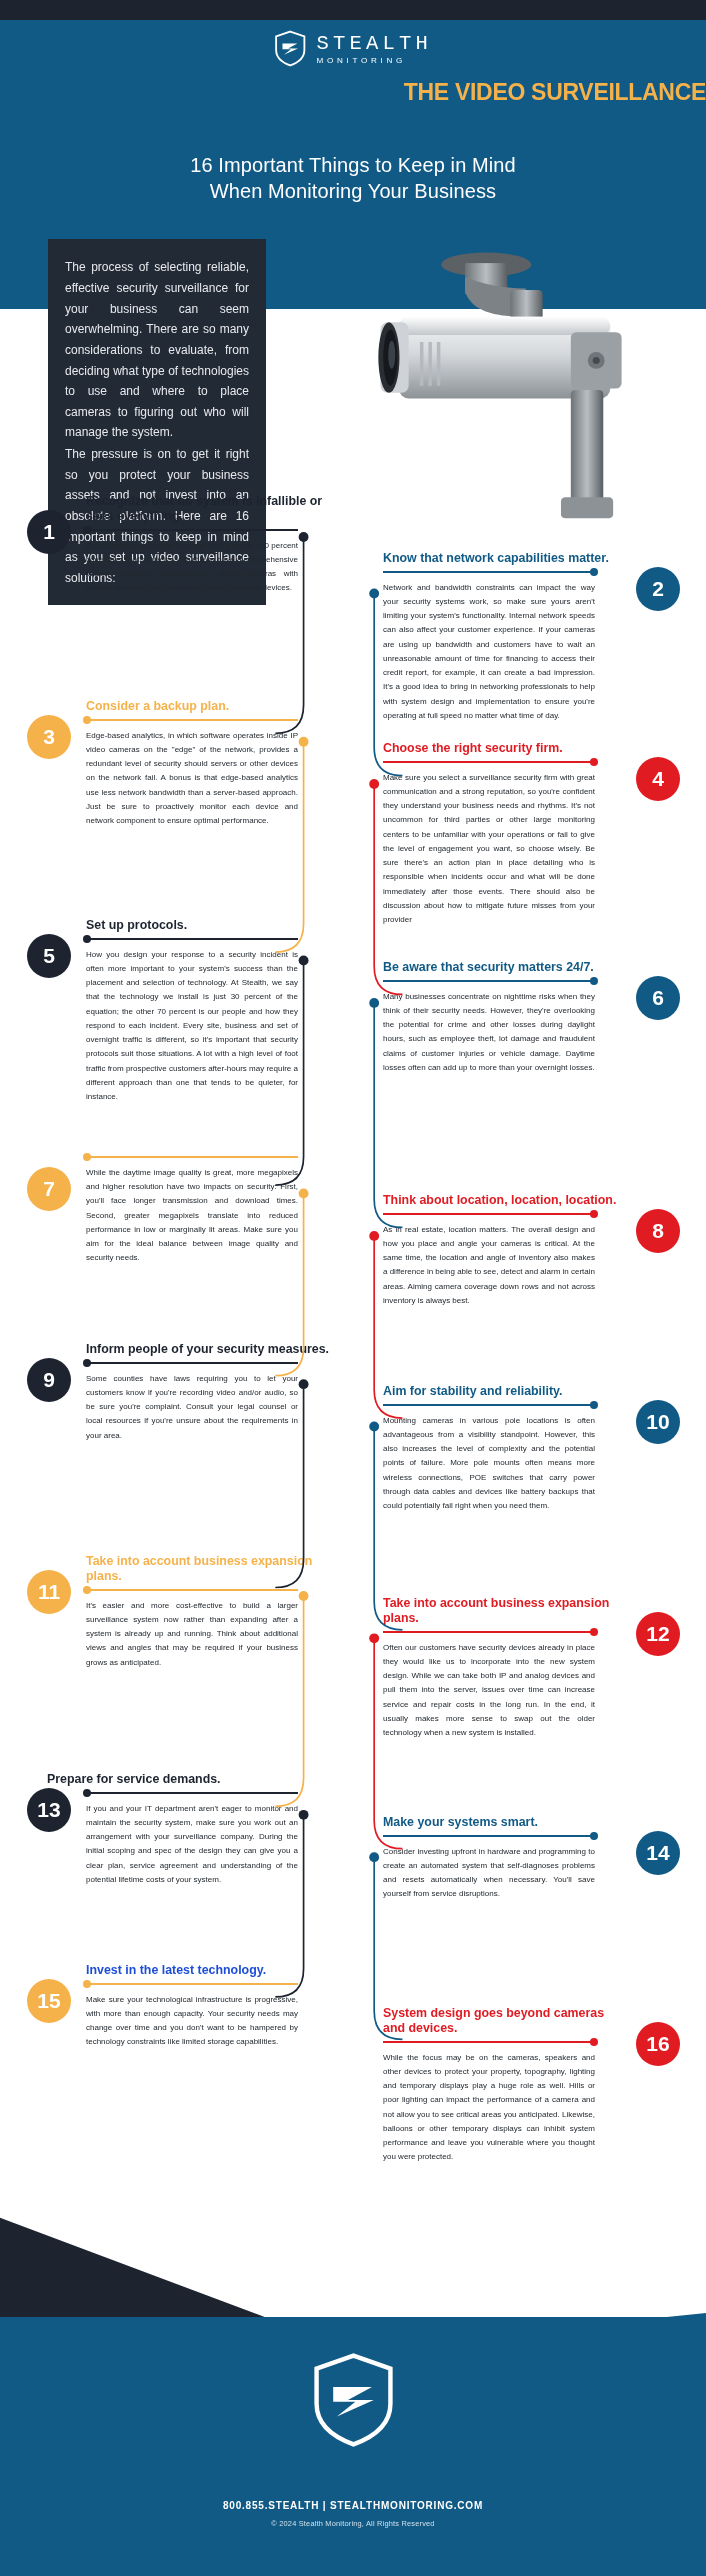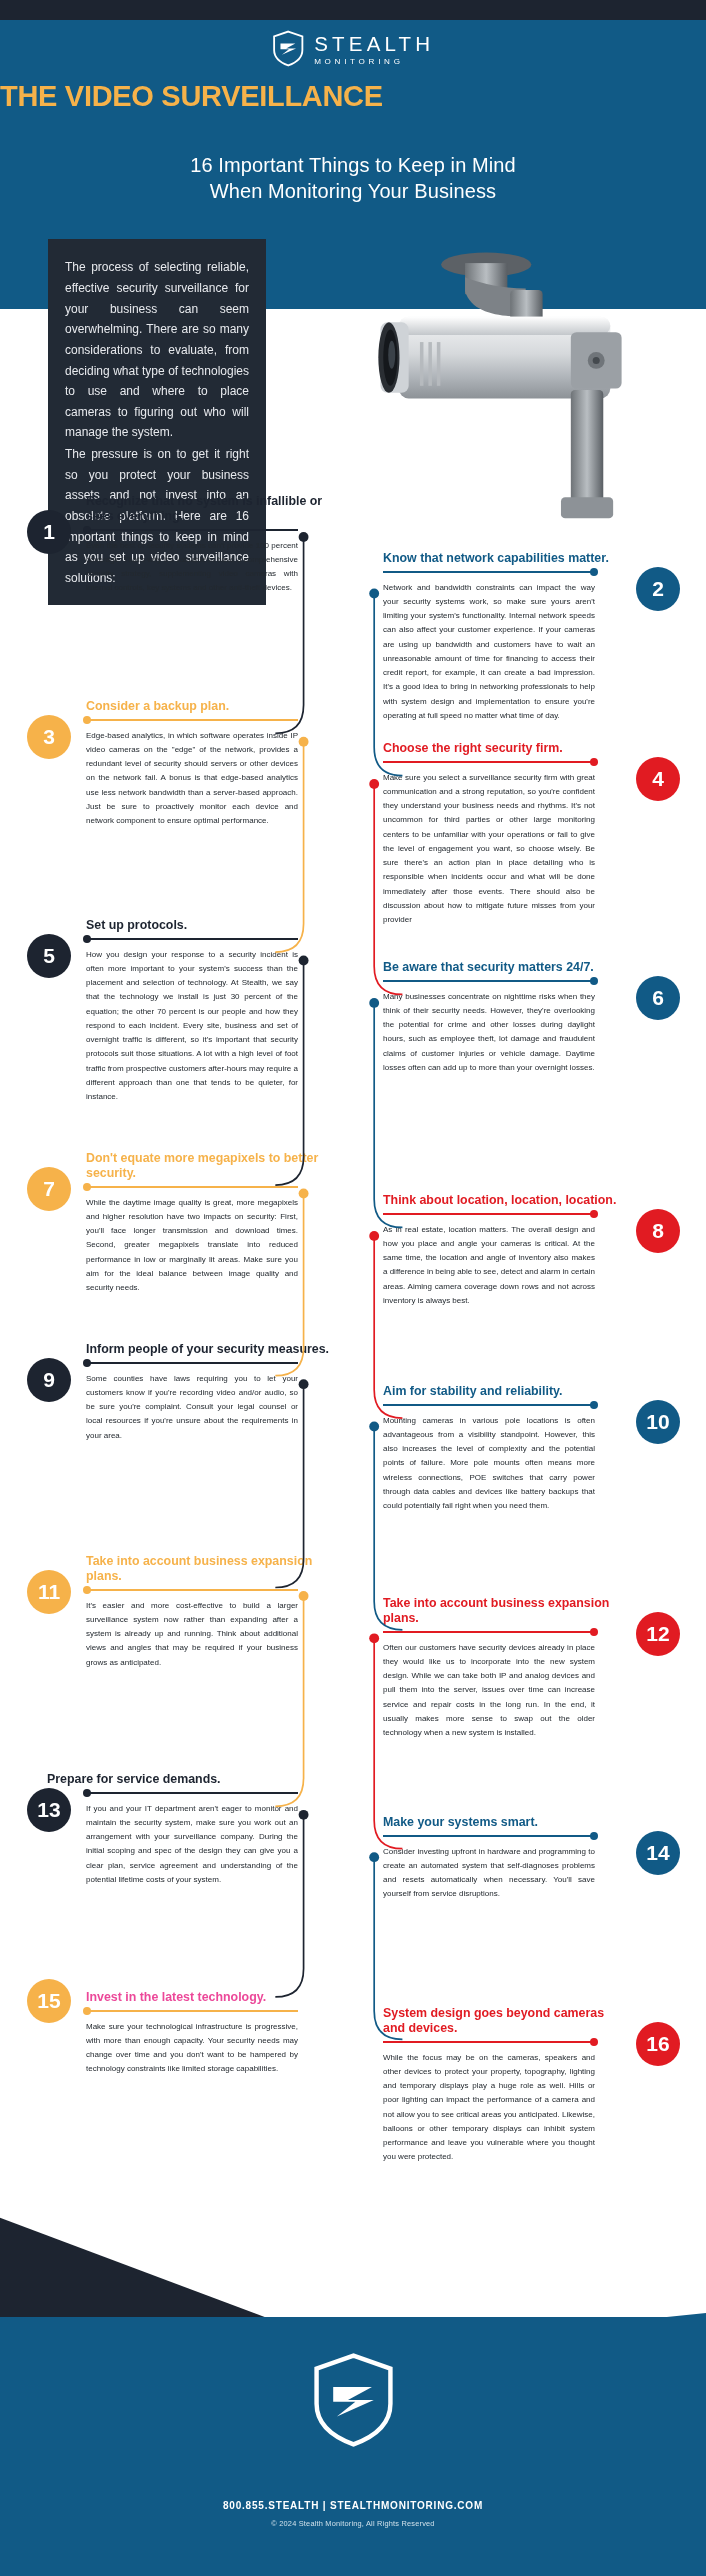--- a/index.html
+++ b/index.html
@@ -7,25 +7,25 @@
   body {
     width:706px; height:2576px; position:relative; overflow:hidden;
     font-family:"DejaVu Sans", sans-serif; color:#1d2430;
   }
   
   .topbar { position:absolute; top:0; left:0; width:706px; height:20px; background:#1d2430; }
   .headerband { position:absolute; top:20px; left:0; width:706px; height:216px; background:#115a86; }
   .logo-wrap { position:absolute; top:30px; left:0; width:706px; display:flex; justify-content:center; align-items:center; gap:10px; }
   .logo-shield { width:32.5px; height:37px; }
   .logo-text { display:flex; flex-direction:column; align-items:flex-start; }
-  .logo-main { color:#ffffff; font-size:20.5px; letter-spacing:4.2px; font-weight:400; font-family:Liberation Sans, sans-serif; }
+  .logo-main { color:#ffffff; font-size:20.5px; letter-spacing:4.2px; font-weight:400; font-family:Liberation Mono, monospace; }
   .logo-sub  { color:#ffffff; font-size:8.1px; letter-spacing:3.7px; margin-top:1px; font-family:"Liberation Sans", sans-serif; }
 
-  .title1 { position:absolute; top:80px; left:0; width:706px; text-align:left;
-            color:#f6b24a; font-size:29px; font-weight:bold; line-height:1.12;
+  .title1 { position:absolute; top:80px; left:0; width:706px; text-align:right;
+            color:#f6b24a; font-size:23px; font-weight:bold; line-height:1.12;
             letter-spacing:-0.3px; font-family:"Liberation Sans", sans-serif; }
   .title2 { position:absolute; top:153px; left:0; width:706px; text-align:center;
             color:#ffffff; font-size:20px; line-height:1.28; font-weight:300;
             letter-spacing:0.1px; font-family:"Liberation Sans", sans-serif; }
 
   
   .hero { position:absolute; top:236px; left:0; width:706px; height:304px; background:#ffffff; }
   .hero-blue { position:absolute; top:236px; left:0; width:706px; height:73px; background:#115a86; }
   .intro-box { position:absolute; top:239px; left:48px; width:218px; min-height:275px;
                background:#222a35; padding:18.4px 17px 17px 17px; }
@@ -199,21 +199,20 @@
     <div class="item right" style="top: 466px;">
       <div class="badge" style="background: rgb(17, 90, 134);">6</div>
       <div class="head" style="color: rgb(17, 90, 134);">Be aware that security matters 24/7.</div>
       <div class="rule" style="background: rgb(17, 90, 134);">
         <span style="position: absolute; top: -2.8px; width: 7.8px; height: 7.8px; border-radius: 50%; background: rgb(17, 90, 134); right: -2.8px;"></span>
       </div>
       <div class="body">Many businesses concentrate on nighttime risks when they think of their security needs. However, they're overlooking the potential for crime and other losses during daylight hours, such as employee theft, lot damage and fraudulent claims of customer injuries or vehicle damage. Daytime losses often can add up to more than your overnight losses.</div>
     </div>
     <div class="item left" style="top: 657px;">
       <div class="badge" style="background: rgb(246, 178, 74);">7</div>
-      <div class="head" style="color: rgb(246, 178, 74);">Don't equate more megapixels to better security.</div>
       <div class="rule" style="background: rgb(246, 178, 74);">
         <span style="position: absolute; top: -2.8px; width: 7.8px; height: 7.8px; border-radius: 50%; background: rgb(246, 178, 74); left: -2.8px;"></span>
       </div>
       <div class="body">While the daytime image quality is great, more megapixels and higher resolution have two impacts on security: First, you'll face longer transmission and download times. Second, greater megapixels translate into reduced performance in low or marginally lit areas. Make sure you aim for the ideal balance between image quality and security needs.</div>
     </div>
     <div class="item right" style="top: 699px;">
       <div class="badge" style="background: rgb(225, 27, 34);">8</div>
       <div class="head" style="color: rgb(225, 27, 34);">Think about location, location, location.</div>
       <div class="rule" style="background: rgb(225, 27, 34);">
         <span style="position: absolute; top: -2.8px; width: 7.8px; height: 7.8px; border-radius: 50%; background: rgb(225, 27, 34); right: -2.8px;"></span>
@@ -263,21 +262,21 @@
     <div class="item right" style="top: 1321px;">
       <div class="badge" style="background: rgb(17, 90, 134);">14</div>
       <div class="head" style="color: rgb(17, 90, 134);">Make your systems smart.</div>
       <div class="rule" style="background: rgb(17, 90, 134);">
         <span style="position: absolute; top: -2.8px; width: 7.8px; height: 7.8px; border-radius: 50%; background: rgb(17, 90, 134); right: -2.8px;"></span>
       </div>
       <div class="body">Consider investing upfront in hardware and programming to create an automated system that self-diagnoses problems and resets automatically when necessary. You'll save yourself from service disruptions.</div>
     </div>
     <div class="item left" style="top: 1469px;">
       <div class="badge" style="background: rgb(246, 178, 74);">15</div>
-      <div class="head" style="color: #ec4899; margin-top: 27px;">Invest in the latest technology.</div>
+      <div class="head" style="color: #1d4ed8;">Invest in the latest technology.</div>
       <div class="rule" style="background: rgb(246, 178, 74);">
         <span style="position: absolute; top: -2.8px; width: 7.8px; height: 7.8px; border-radius: 50%; background: rgb(246, 178, 74); left: -2.8px;"></span>
       </div>
       <div class="body">Make sure your technological infrastructure is progressive, with more than enough capacity. Your security needs may change over time and you don't want to be hampered by technology constraints like limited storage capabilities.</div>
     </div>
     <div class="item right" style="top: 1512px;">
       <div class="badge" style="background: rgb(225, 27, 34);">16</div>
       <div class="head" style="color: rgb(225, 27, 34);">System design goes beyond cameras and devices.</div>
       <div class="rule" style="background: rgb(225, 27, 34);">
         <span style="position: absolute; top: -2.8px; width: 7.8px; height: 7.8px; border-radius: 50%; background: rgb(225, 27, 34); right: -2.8px;"></span>

